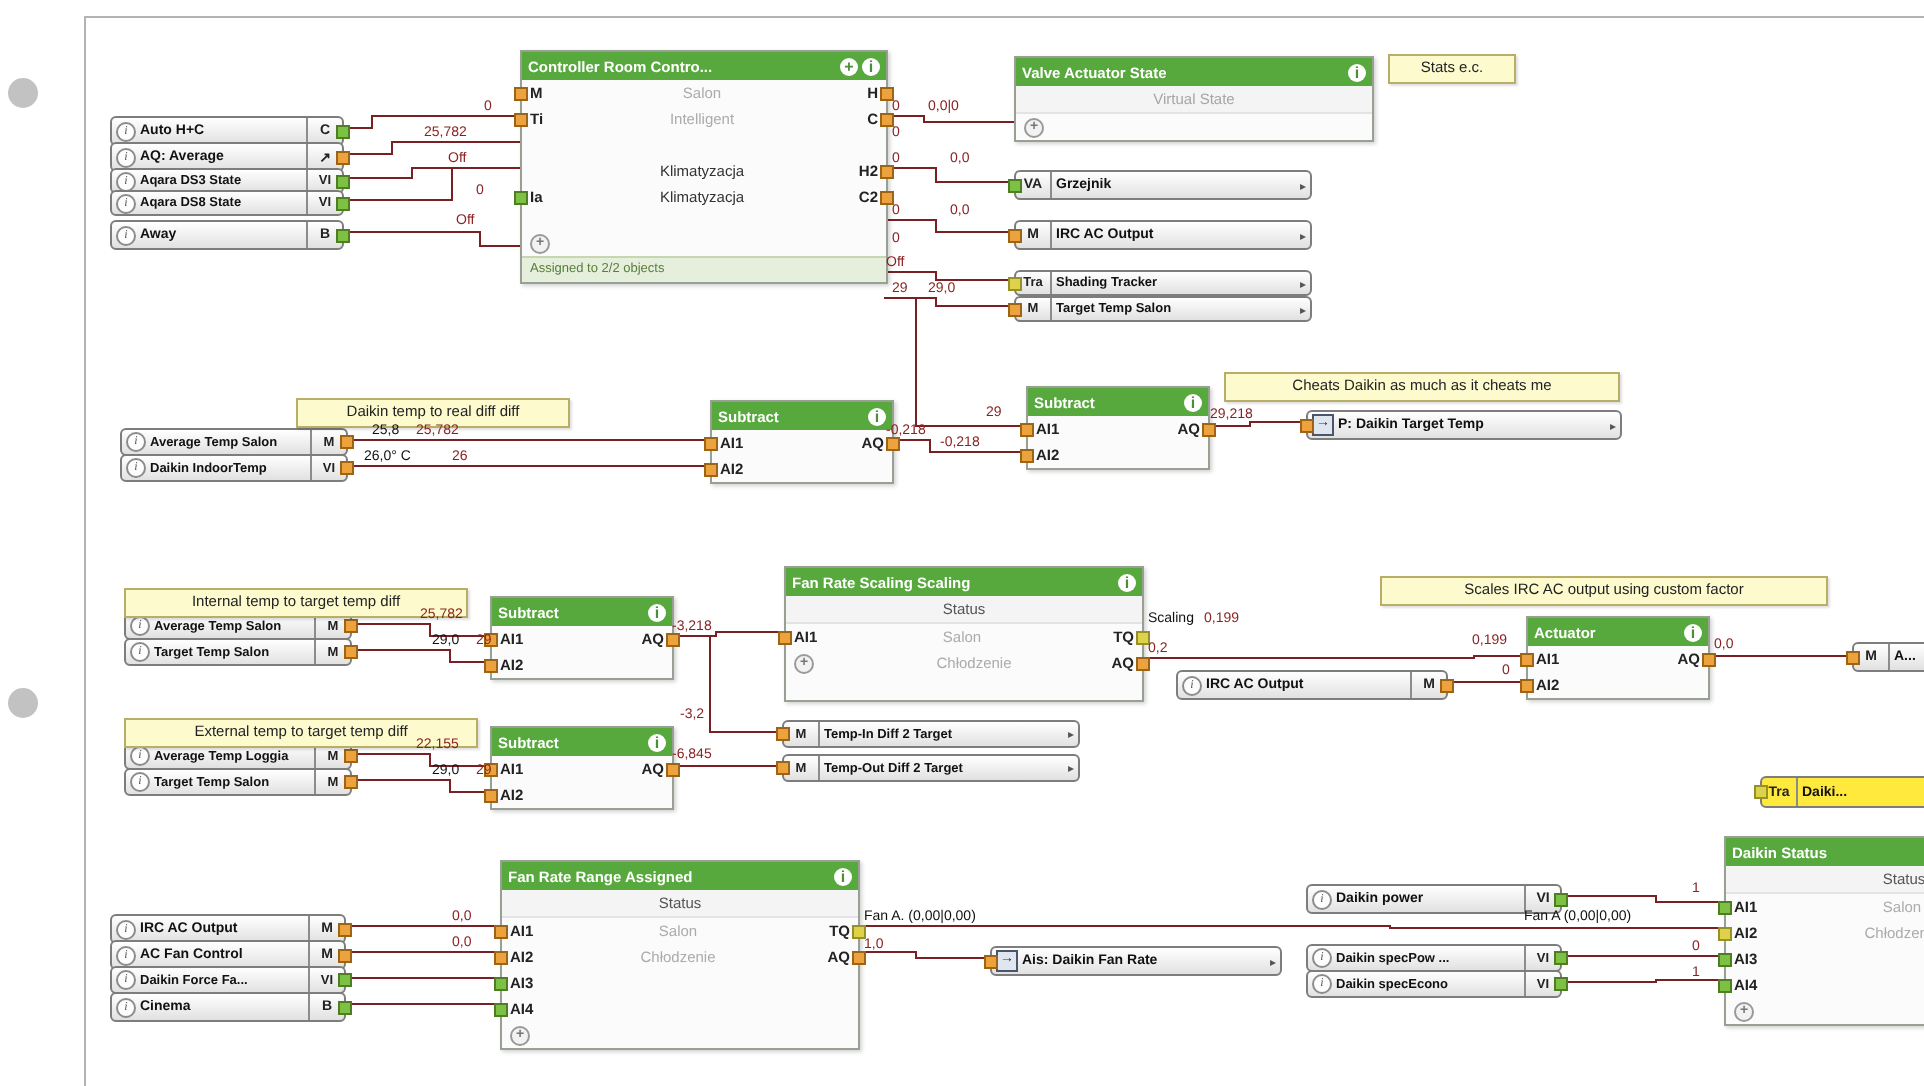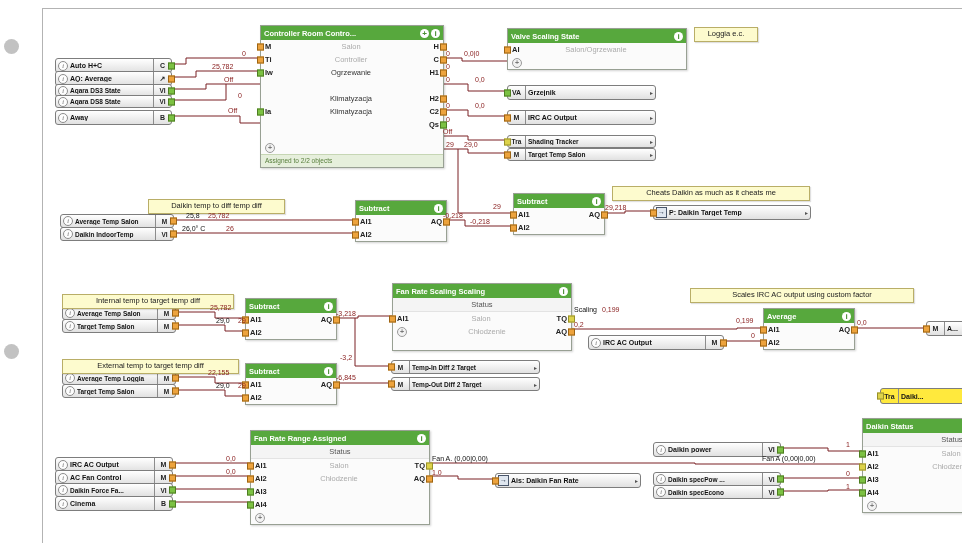--- a/index.html
+++ b/index.html
@@ -108,76 +108,58 @@
       </div>
       <div class="fb-row">
         <div class="fb-l">M</div>
         <div class="fb-c gray">Salon</div>
         <div class="fb-r">H</div>
         <div class="conn orange" style="left: -4px;"></div>
         <div class="conn orange" style="right: -4px;"></div>
       </div>
       <div class="fb-row">
         <div class="fb-l">Ti</div>
-        <div class="fb-c gray">Controller</div>
+        <div class="fb-c gray">Intelligent</div>
         <div class="fb-r">C</div>
         <div class="conn orange" style="left: -4px;"></div>
-        <div class="conn orange" style="right: -4px;"></div>
-      </div>
-      <div class="fb-row">
-        <div class="fb-l">Iw</div>
-        <div class="fb-c">Ogrzewanie</div>
-        <div class="fb-r">H1</div>
-        <div class="conn green" style="left: -4px;"></div>
         <div class="conn orange" style="right: -4px;"></div>
       </div>
       <div class="fb-row">
         <div class="fb-l"></div>
         <div class="fb-c"></div>
         <div class="fb-r"></div>
       </div>
       <div class="fb-row">
         <div class="fb-l"></div>
         <div class="fb-c">Klimatyzacja</div>
         <div class="fb-r">H2</div>
         <div class="conn orange" style="right: -4px;"></div>
       </div>
       <div class="fb-row">
         <div class="fb-l">Ia</div>
         <div class="fb-c">Klimatyzacja</div>
         <div class="fb-r">C2</div>
         <div class="conn green" style="left: -4px;"></div>
         <div class="conn orange" style="right: -4px;"></div>
       </div>
-      <div class="fb-row">
-        <div class="fb-l"></div>
-        <div class="fb-c"></div>
-        <div class="fb-r">Qs</div>
-        <div class="conn green" style="right: -4px;"></div>
-      </div>
       <div style="height: 10px;"></div>
       <div class="fb-row">
         <div class="circle-icon gray">+</div>
         <div class="fb-l"></div>
         <div class="fb-c"></div>
         <div class="fb-r"></div>
       </div>
       <div class="fb-foot">Assigned to 2/2 objects</div>
     </div>
     <div class="fblock" style="left: 507px; top: 28px; width: 178px;">
       <div class="fb-head">
-        <div class="fb-title">Valve Scaling State</div>
-        <div class="circle-icon">i</div>
-      </div>
-      <div class="fb-row">
-        <div class="fb-l">AI</div>
-        <div class="fb-c gray">Salon/Ogrzewanie</div>
-        <div class="fb-r"></div>
-        <div class="conn orange" style="left: -4px;"></div>
-      </div>
+        <div class="fb-title">Valve Actuator State</div>
+        <div class="circle-icon">i</div>
+      </div>
+      <div class="fb-sub">Virtual State</div>
       <div class="fb-row">
         <div class="circle-icon gray">+</div>
         <div class="fb-l"></div>
         <div class="fb-c"></div>
         <div class="fb-r"></div>
       </div>
     </div>
     <div class="fblock" style="left: 355px; top: 200px; width: 90px;">
       <div class="fb-head">
         <div class="fb-title">Subtract</div>
@@ -271,21 +253,21 @@
         <div class="circle-icon gray">+</div>
         <div class="fb-l"></div>
         <div class="fb-c gray">Chłodzenie</div>
         <div class="fb-r">AQ</div>
         <div class="conn orange" style="right: -4px;"></div>
       </div>
       <div style="height: 12px;"></div>
     </div>
     <div class="fblock" style="left: 763px; top: 308px; width: 90px;">
       <div class="fb-head">
-        <div class="fb-title">Average</div>
+        <div class="fb-title">Actuator</div>
         <div class="circle-icon">i</div>
       </div>
       <div class="fb-row">
         <div class="fb-l">AI1</div>
         <div class="fb-c"></div>
         <div class="fb-r">AQ</div>
         <div class="conn orange" style="left: -4px;"></div>
         <div class="conn orange" style="right: -4px;"></div>
       </div>
       <div class="fb-row">
@@ -535,22 +517,22 @@
     <div class="pill" style="left: 926px; top: 321px; width: 60px; height: 13px;">
       <div class="conn orange" style="left: -4px;"></div>
       <div class="pill-badge">M</div>
       <div class="pill-label">A...</div>
     </div>
     <div class="pill hl" style="left: 880px; top: 388px; width: 100px; height: 14px;">
       <div class="conn yellow" style="left: -4px;"></div>
       <div class="pill-badge">Tra</div>
       <div class="pill-label">Daiki...</div>
     </div>
-    <div class="comment" style="left: 694px; top: 27px; width: 62px;">Loggia e.c.</div>
-    <div class="comment" style="left: 148px; top: 199px; width: 135px;">Daikin temp to diff temp diff</div>
+    <div class="comment" style="left: 694px; top: 27px; width: 62px;">Stats e.c.</div>
+    <div class="comment" style="left: 148px; top: 199px; width: 135px;">Daikin temp to real diff diff</div>
     <div class="comment" style="left: 62px; top: 294px; width: 170px;">Internal temp to target temp diff</div>
     <div class="comment" style="left: 612px; top: 186px; width: 196px;">Cheats Daikin as much as it cheats me</div>
     <div class="comment" style="left: 62px; top: 359px; width: 175px;">External temp to target temp diff</div>
     <div class="comment" style="left: 690px; top: 288px; width: 222px;">Scales IRC AC output using custom factor</div>
     <div class="ann" style="left: 242px; top: 50px;">0</div>
     <div class="ann" style="left: 212px; top: 63px;">25,782</div>
     <div class="ann" style="left: 224px; top: 76px;">Off</div>
     <div class="ann" style="left: 238px; top: 92px;">0</div>
     <div class="ann" style="left: 228px; top: 107px;">Off</div>
     <div class="ann" style="left: 446px; top: 50px;">0</div>

